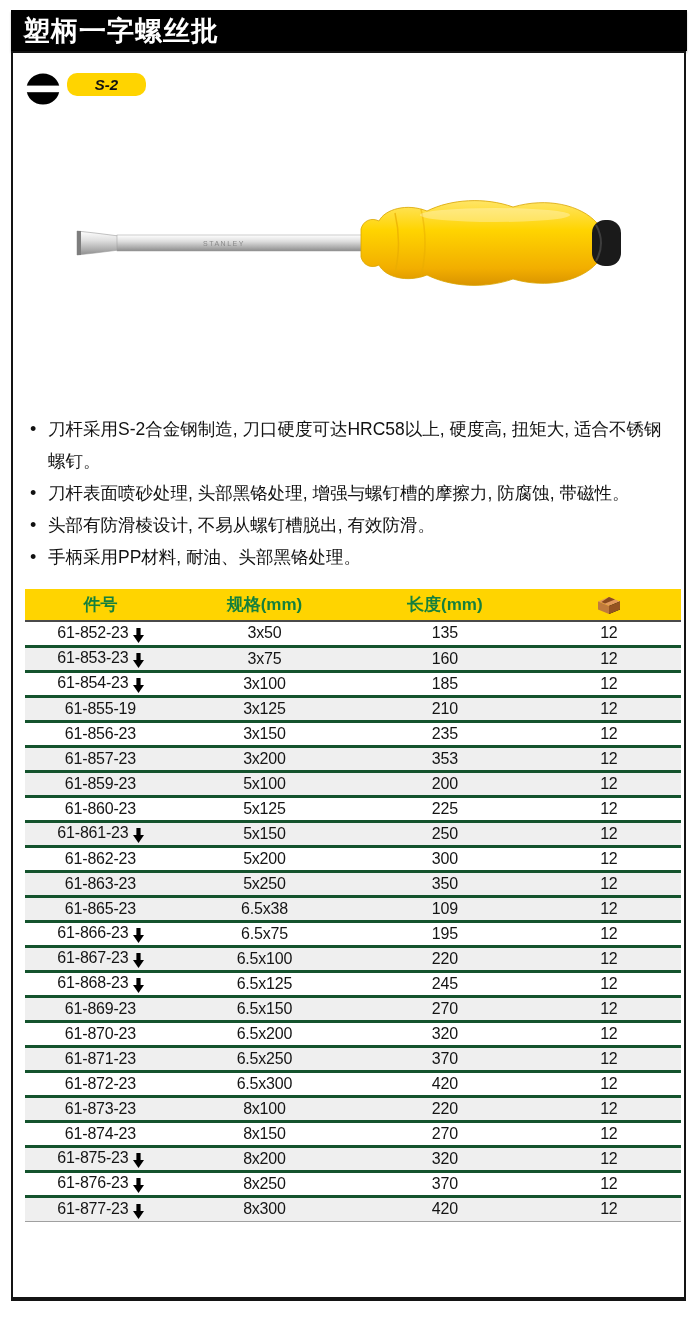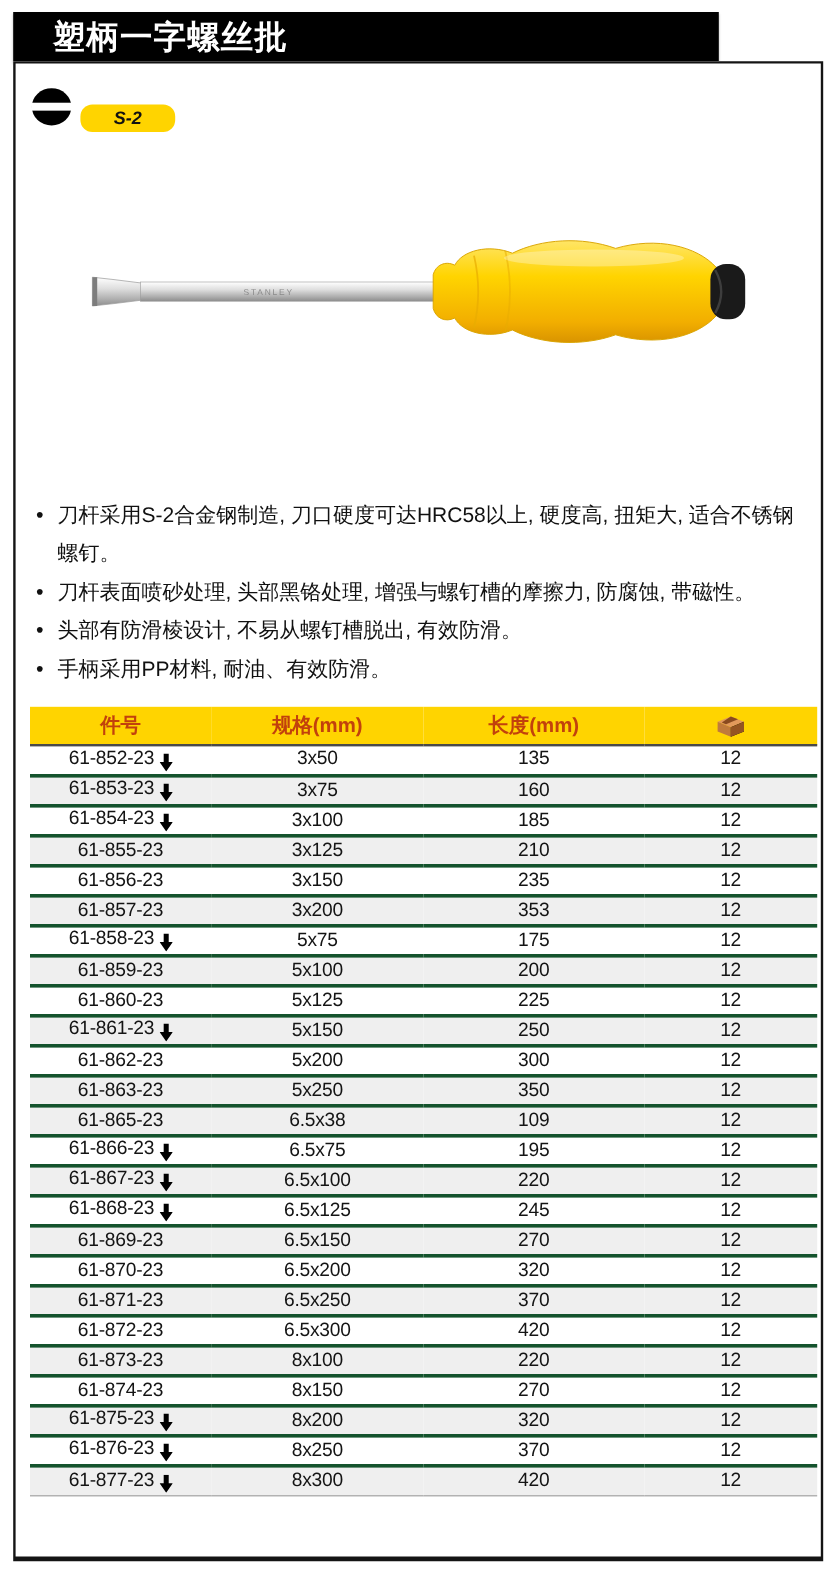--- a/index.html
+++ b/index.html
@@ -10,33 +10,33 @@
   }
   *{margin:0;padding:0;box-sizing:border-box;}
   body{
     width:697px;height:1328px;background:#ffffff;
     font-family:"Liberation Sans","DejaVu Sans",sans-serif;
     color:var(--ink);overflow:hidden;
   }
   .page{position:relative;width:697px;height:1328px;background:#fff;}
 
   .titlebar{
-    position:absolute;left:11px;top:10px;width:588px;height:41px;
+    position:absolute;left:11px;top:10px;width:676px;height:41px;
     background:var(--titlebar);color:#fff;
-    display:flex;align-items:center;padding-left:33px;
+    display:flex;align-items:center;padding-left:12px;
     font-size:27px;font-weight:bold;letter-spacing:1px;
     box-shadow:0 2px 2px rgba(0,0,0,.25);
   }
 
   .frame{
     position:absolute;left:11px;top:51px;width:675px;height:1250px;
     border:2px solid #141414;border-bottom-width:4px;background:#fff;
   }
 
-  .badge-row{position:absolute;left:13px;top:20px;display:flex;align-items:flex-end;gap:7px;}
+  .badge-row{position:absolute;left:13px;top:20px;display:flex;align-items:flex-start;gap:7px;}
   .s2-badge{
     width:79px;height:23px;background:var(--accent);border-radius:10px;
     display:flex;align-items:center;justify-content:center;
     font-style:italic;font-weight:bold;font-size:15px;color:#111;
   }
 
   .product{position:absolute;left:52px;top:134px;width:560px;height:115px;}
   .product svg{display:block;}
 
   .features{position:absolute;left:16px;top:360px;width:644px;list-style:none;}
@@ -46,21 +46,21 @@
   }
   .features li::before{content:"•";position:absolute;left:1px;top:0;font-size:18px;}
 
   table.parts{
     position:absolute;left:12px;top:536px;width:656px;
     border-collapse:collapse;table-layout:fixed;
     border-bottom:1px solid #a0a0a0;
   }
   table.parts thead th{
     background:var(--accent);height:32px;font-size:17px;font-weight:bold;
-    text-align:center;border-bottom:2px solid #4a4a4a;color:#c2410c;
+    text-align:center;border-bottom:2px solid #4a4a4a;color:#15803d;
   }
   table.parts tbody td{
     height:25px;font-size:16px;text-align:center;color:var(--ink);
     letter-spacing:-0.2px;vertical-align:middle;
   }
   table.parts tbody tr{border-top:3px solid #14532d;background:#fff;}
   table.parts tbody tr:first-child{border-top:none;}
   table.parts tbody tr.alt{background:var(--row-alt);}
   .pw{display:inline-flex;align-items:flex-start;gap:4px;text-align:right;}
   .arrow{margin-top:4px;flex:none;}
@@ -125,21 +125,21 @@
 
         <rect x="527" y="33" width="29" height="46" rx="13" fill="#1a1a1a"></rect>
         <path d="M531,38 q10,18 0,36" stroke="#3d3d3d" stroke-width="2" fill="none"></path>
       </svg>
     </div>
 
     <ul class="features">
         <li>刀杆采用S-2合金钢制造, 刀口硬度可达HRC58以上, 硬度高, 扭矩大, 适合不锈钢螺钉。</li>
         <li>刀杆表面喷砂处理, 头部黑铬处理, 增强与螺钉槽的摩擦力, 防腐蚀, 带磁性。</li>
         <li>头部有防滑棱设计, 不易从螺钉槽脱出, 有效防滑。</li>
-        <li>手柄采用PP材料, 耐油、有效防滑。</li>
+        <li>手柄采用PP材料, 耐油、头部黑铬处理。</li>
       </ul>
 
     <table class="parts">
       <colgroup>
         <col style="width:23%">
           <col style="width:27%">
           <col style="width:28%">
           <col style="width:22%">
       </colgroup>
       <thead>
@@ -194,21 +194,21 @@
         </svg>
       </span>
     </td>
     <td>3x100</td>
     <td>185</td>
     <td>12</td>
   </tr>
           <tr class="alt">
     <td>
       <span class="pw">
-        <span>61-855-23</span>
+        <span>61-855-19</span>
 
       </span>
     </td>
     <td>3x125</td>
     <td>210</td>
     <td>12</td>
   </tr>
           <tr>
     <td>
       <span class="pw">
@@ -224,33 +224,20 @@
     <td>
       <span class="pw">
         <span>61-857-23</span>
 
       </span>
     </td>
     <td>3x200</td>
     <td>353</td>
     <td>12</td>
   </tr>
-          <tr>
-    <td>
-      <span class="pw">
-        <span>61-858-23</span>
-        <svg class="arrow" width="11" height="15" viewBox="0 0 11 15">
-          <path d="M3.4,0 h4.2 v7 h3.4 L5.5,15 L0,7 h3.4 Z" fill="#000"></path>
-        </svg>
-      </span>
-    </td>
-    <td>5x75</td>
-    <td>175</td>
-    <td>12</td>
-  </tr>
           <tr class="alt">
     <td>
       <span class="pw">
         <span>61-859-23</span>
 
       </span>
     </td>
     <td>5x100</td>
     <td>200</td>
     <td>12</td>

